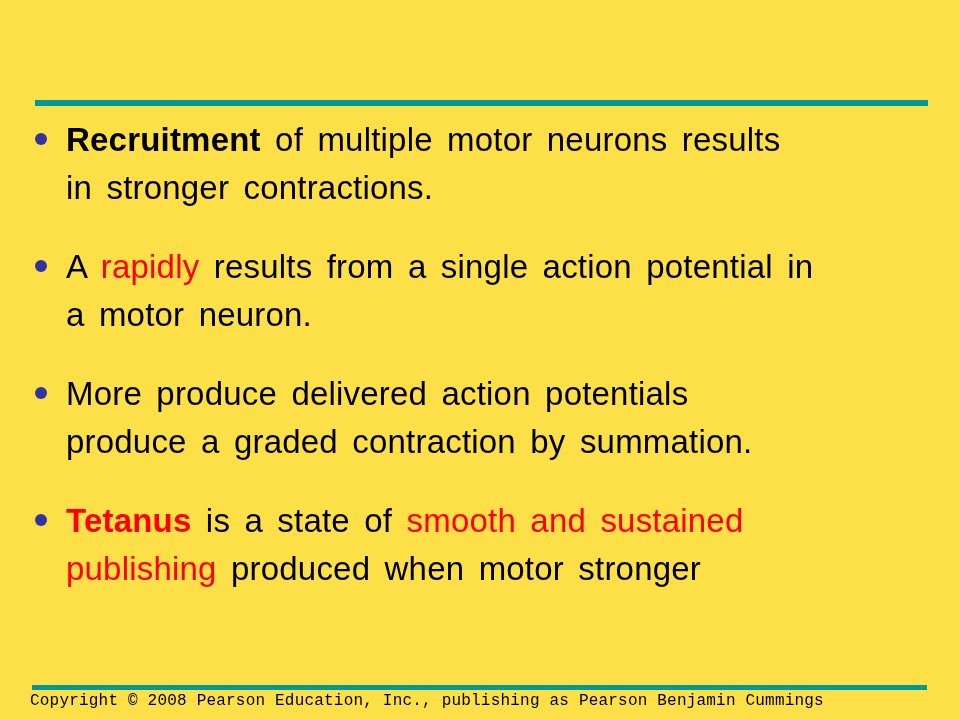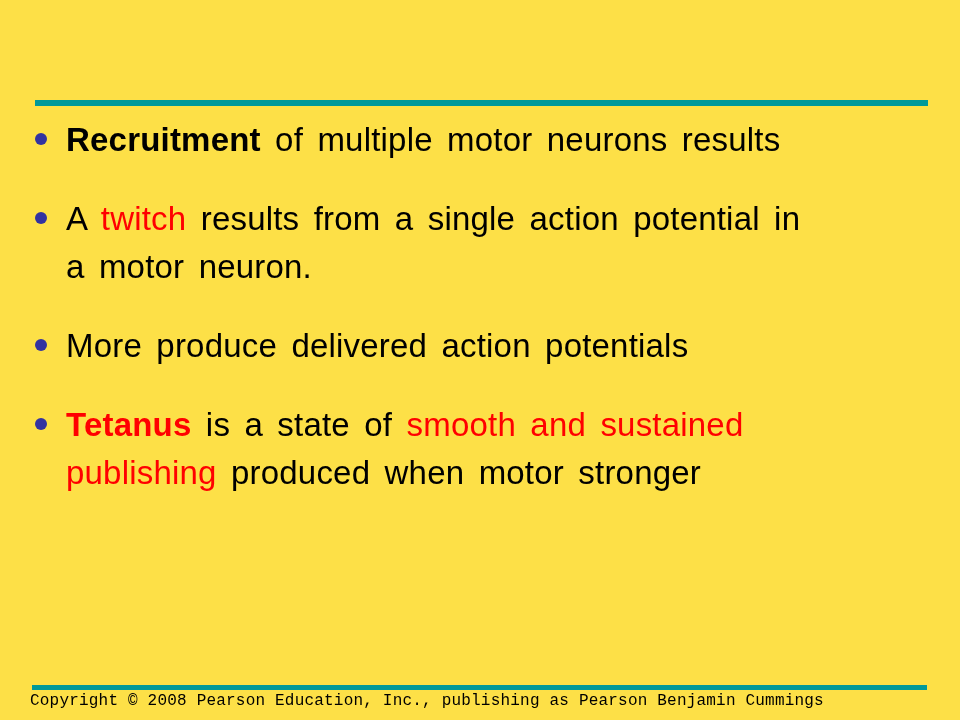--- a/index.html
+++ b/index.html
@@ -75,31 +75,31 @@
 <body>
 
 <div class="slide">
 
   <div class="rule rule-top"></div>
 
   <div class="content">
 
     <div class="bullet-item">
       <span class="bullet-dot"></span>
-      <span class="bullet-text"><span class="bold">Recruitment</span><span> of multiple motor neurons results</span><br></span>
+      <span class="bullet-text"><span class="bold">Recruitment</span><span> of multiple motor neurons results</span><br><span>in stronger contractions.</span></span>
     </div>
 
     <div class="bullet-item">
       <span class="bullet-dot"></span>
-      <span class="bullet-text"><span>A </span><span class="red">twitch</span><span> results from a single action potential in</span><br><span>a motor neuron.</span></span>
+      <span class="bullet-text"><span>A </span><span class="red">rapidly</span><span> results from a single action potential in</span><br><span>a motor neuron.</span></span>
     </div>
 
     <div class="bullet-item">
       <span class="bullet-dot"></span>
-      <span class="bullet-text"><span>More produce delivered action potentials</span><br></span>
+      <span class="bullet-text"><span>More produce delivered action potentials</span><br><span>produce a graded contraction by summation.</span></span>
     </div>
 
     <div class="bullet-item">
       <span class="bullet-dot"></span>
       <span class="bullet-text"><span class="bold red">Tetanus</span><span> is a state of </span><span class="red">smooth and sustained</span><br><span class="red">publishing</span><span> produced when motor stronger</span><br></span>
     </div>
 
   </div>
 
   <div class="rule rule-bottom"></div>

